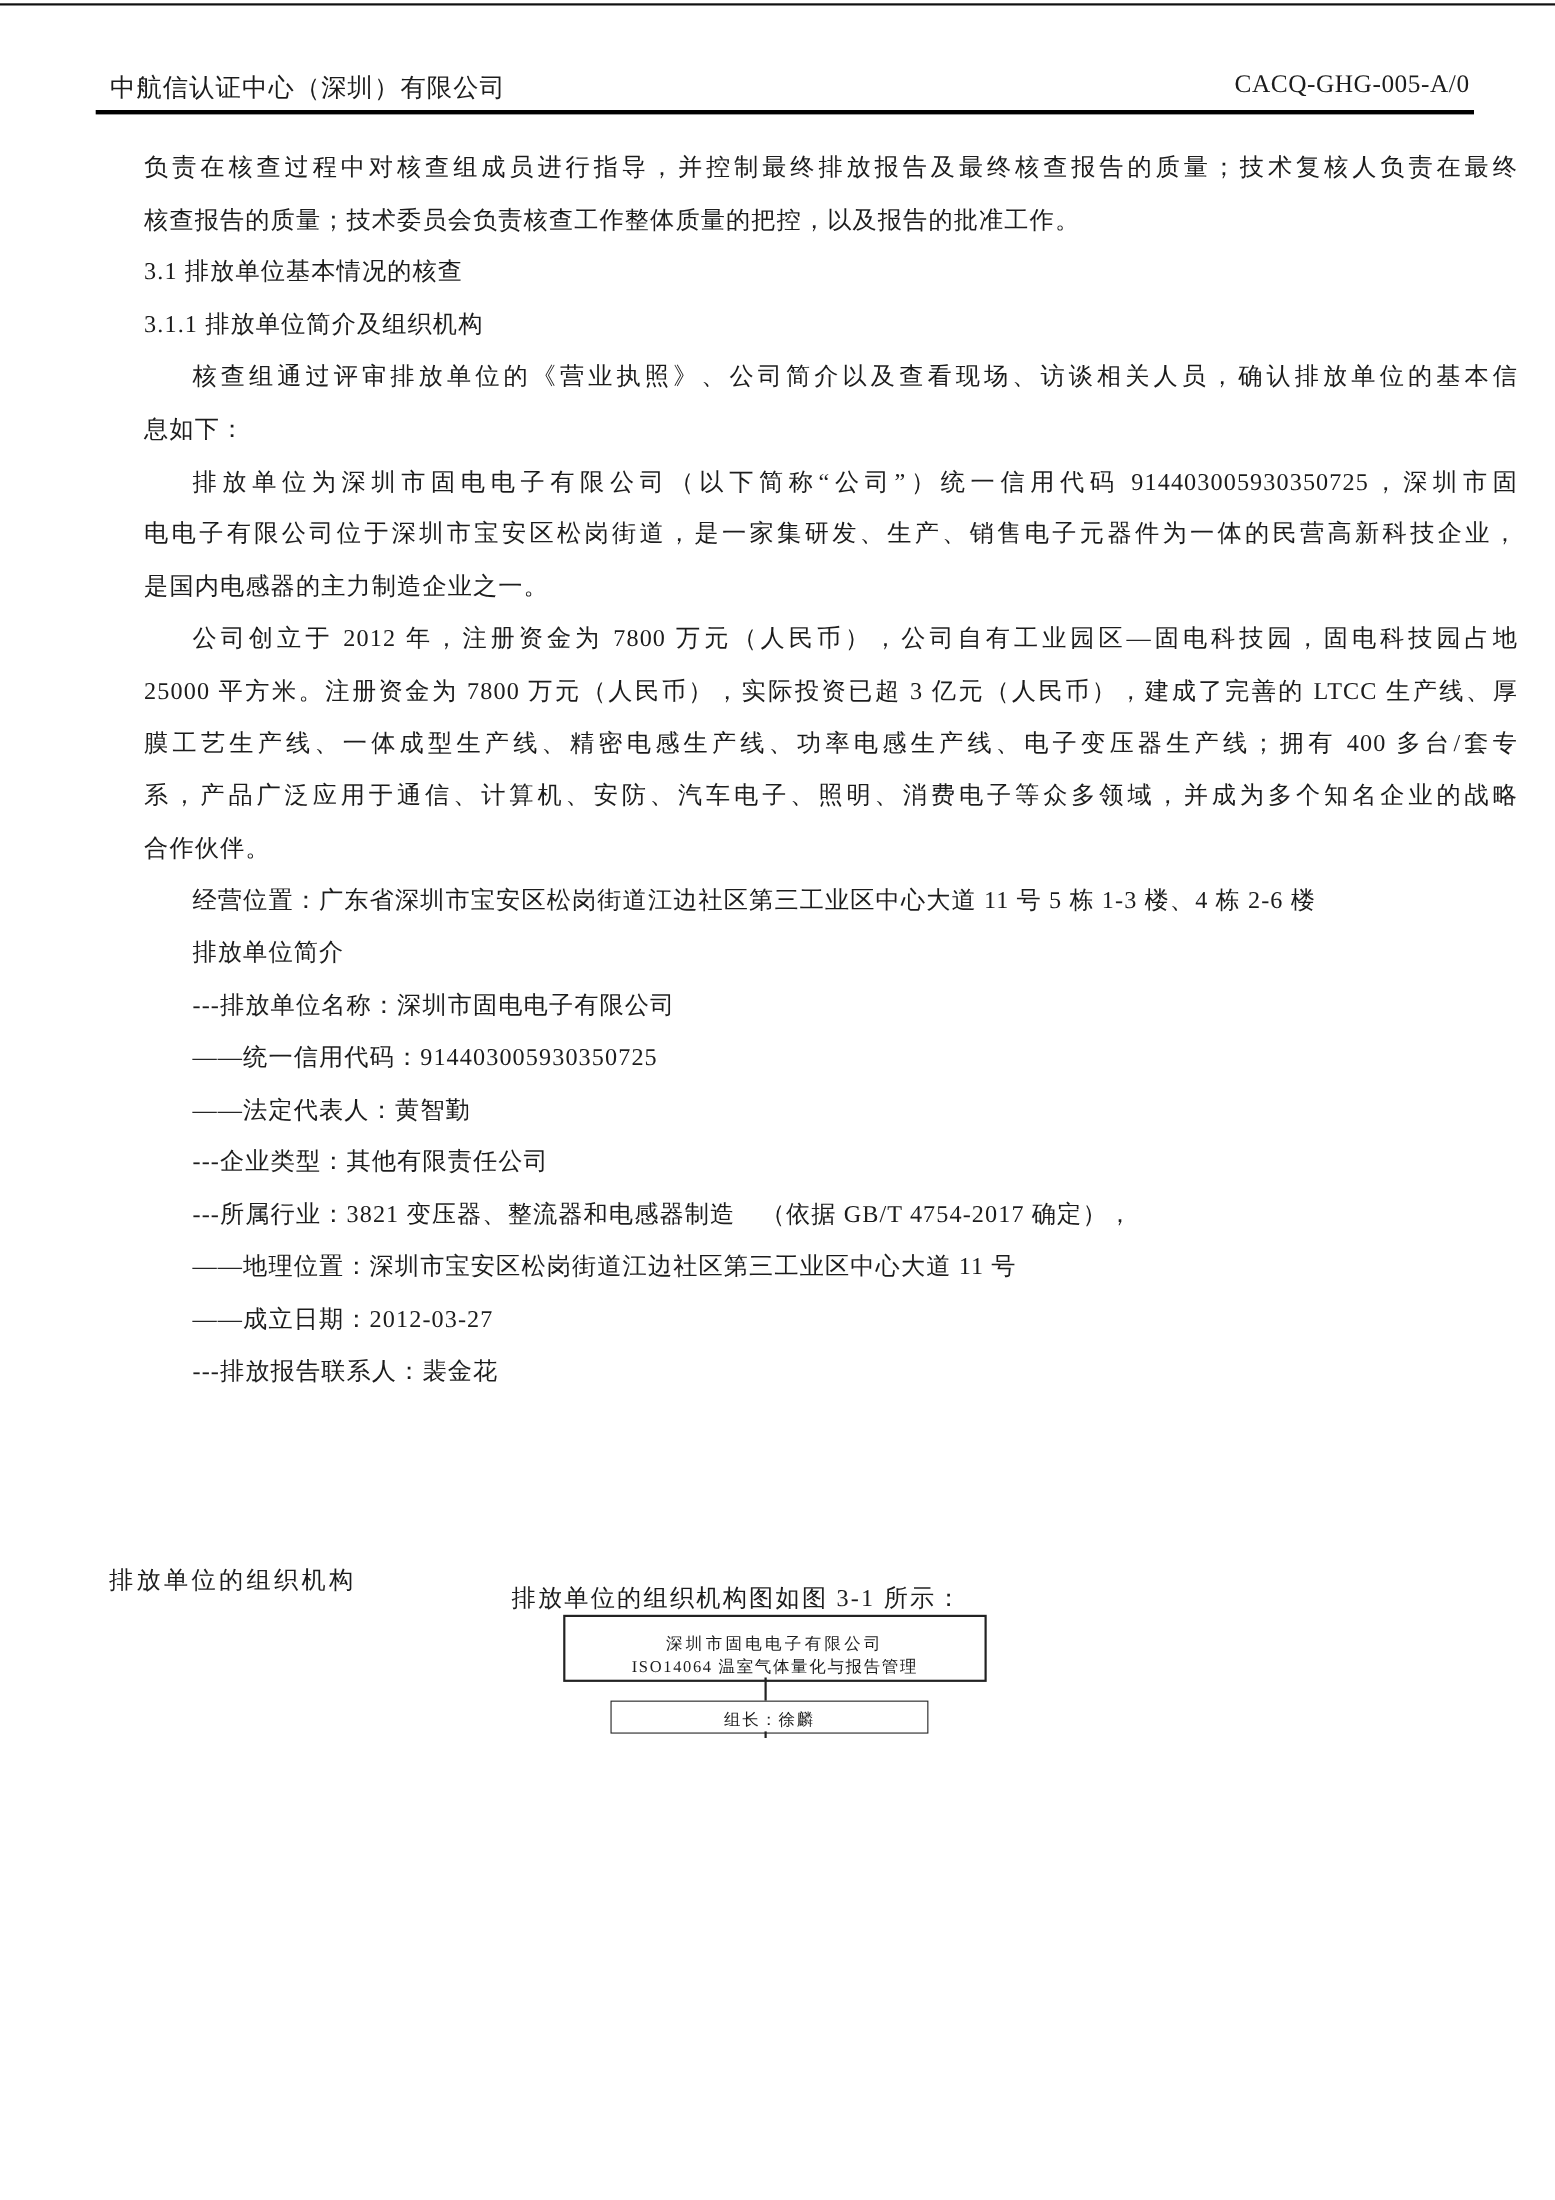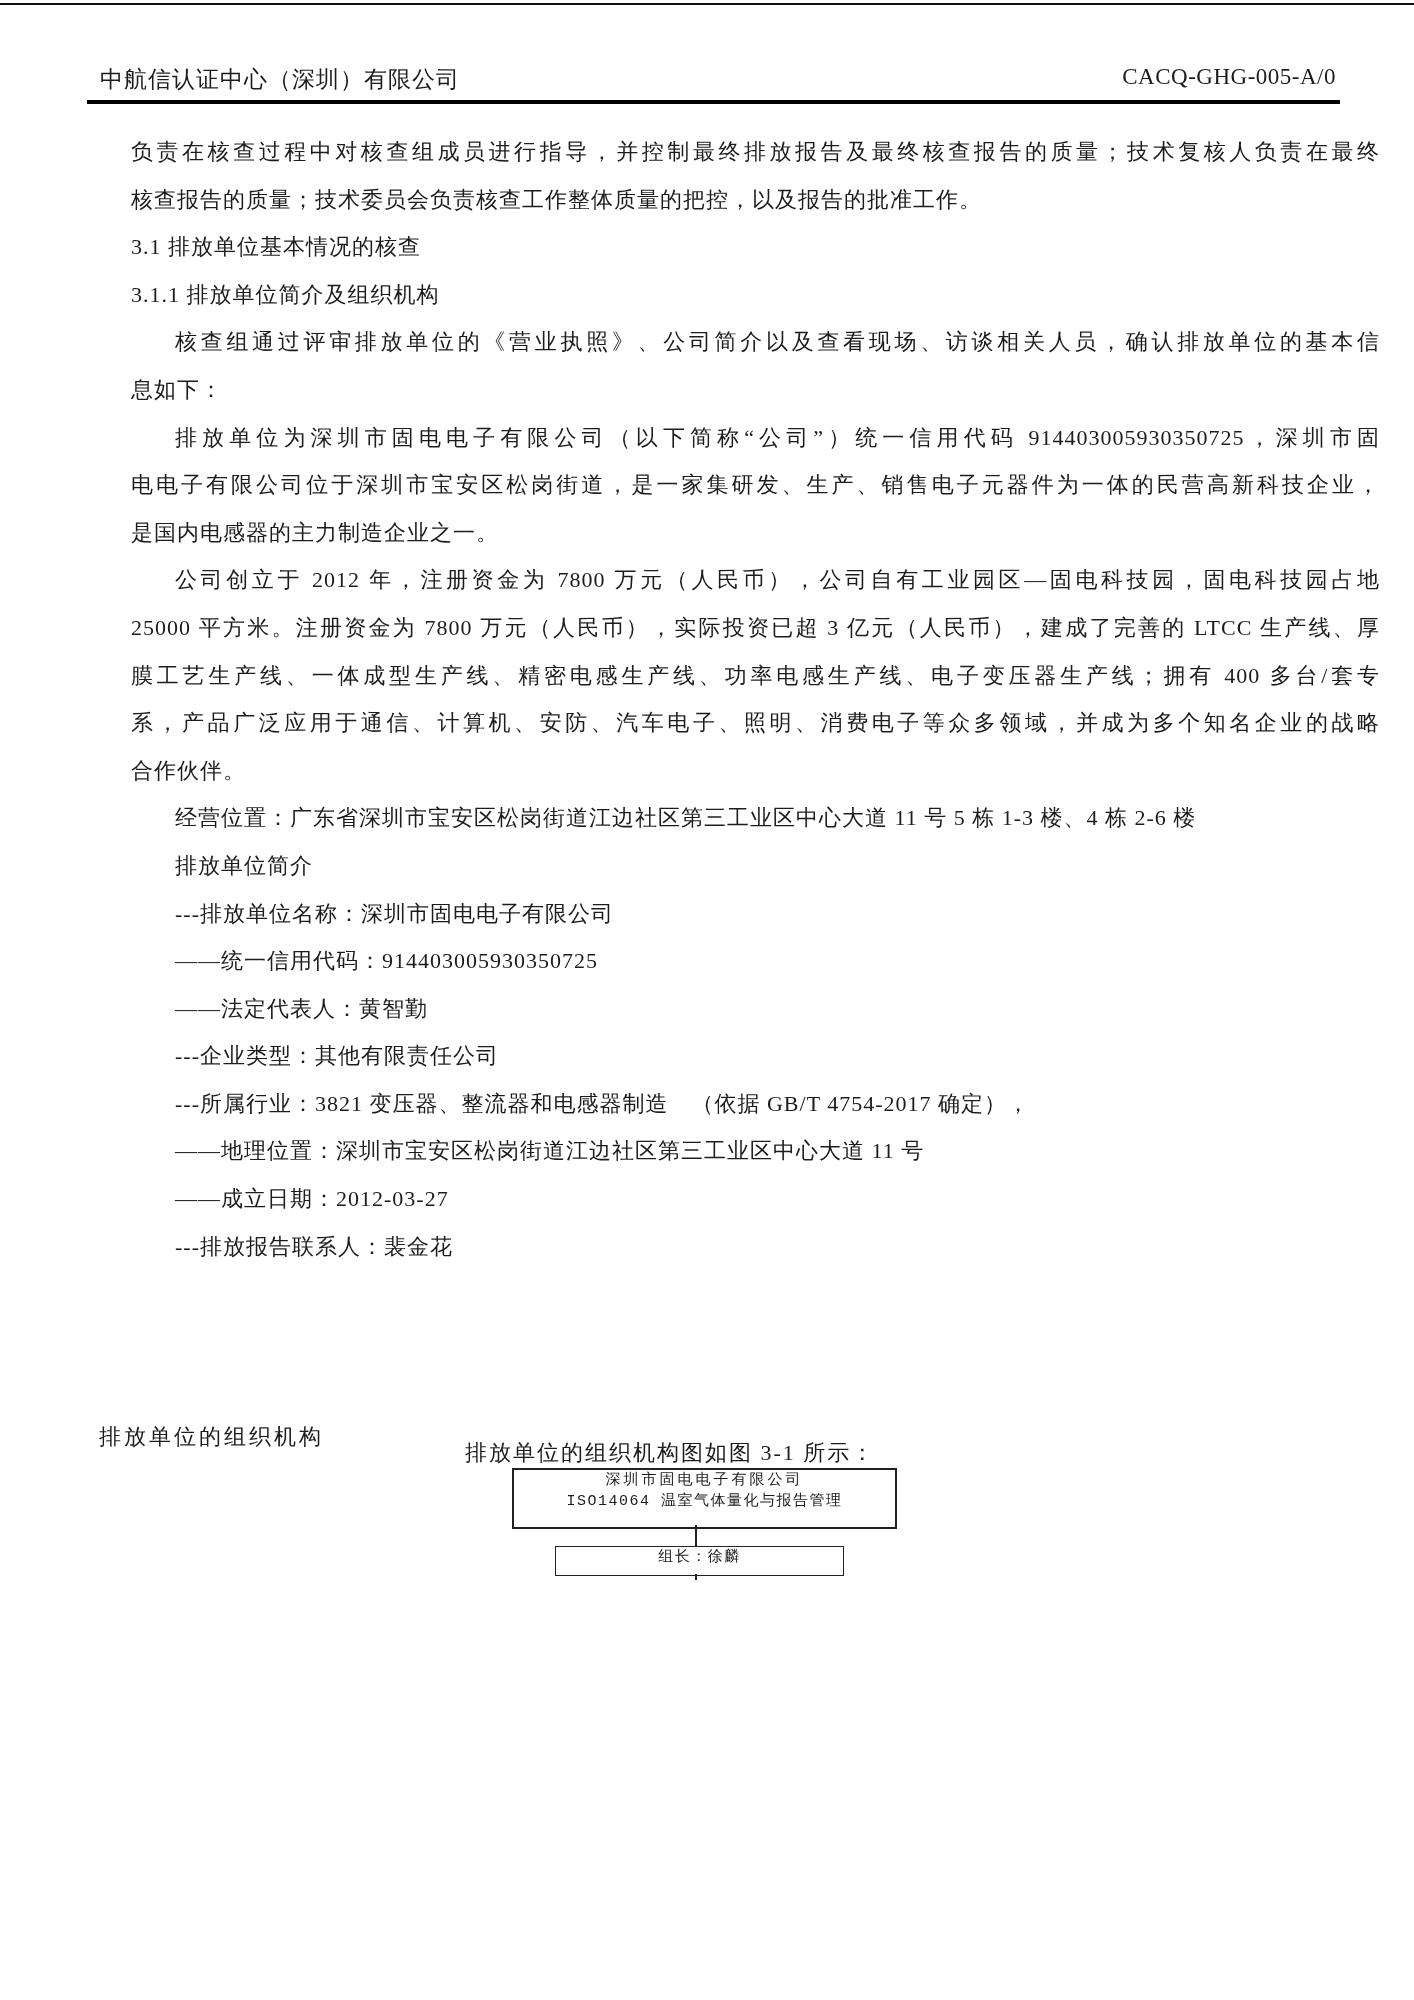--- a/index.html
+++ b/index.html
@@ -16,22 +16,22 @@
   .line{height:47.6px;line-height:47.6px;white-space:nowrap;}
   .line.full{white-space:normal;text-align:justify;text-align-last:justify;overflow:hidden;}
   .line.indent{padding-left:44px;}
 
   .fig-intro{position:absolute;left:99px;top:1422px;width:1249px;height:32px;font-size:22px;}
   .fig-intro .seg-left{position:absolute;left:0;top:0;letter-spacing:3px;white-space:nowrap;}
   .fig-intro .seg-right{position:absolute;left:366px;top:0;letter-spacing:2px;white-space:nowrap;margin-top:16px;}
 
   
   .org{position:absolute;left:0;top:0;width:1414px;height:2000px;pointer-events:none;}
-  .obox{position:absolute;background:#fff;display:flex;flex-direction:column;align-items:center;justify-content:flex-start;
-        font-size:15px;letter-spacing:1.5px;text-align:center;line-height:21px;font-family:Liberation Mono, monospace;}
+  .obox{position:absolute;background:#fff;display:flex;flex-direction:column;align-items:center;justify-content:flex-end;
+        font-size:15px;letter-spacing:1.5px;text-align:center;line-height:21px;}
   .obox-root{left:512px;top:1468px;width:381px;height:57px;border:2.5px solid #222;}
   .obox-root .l1{letter-spacing:3px;}
   .obox-leader{left:555px;top:1546px;width:287px;height:28px;border:1.5px solid #222;}
   .obox-lead{left:553px;top:1592px;width:287px;height:45px;border:2.5px solid #222;padding-left:16px;}
   .obox-members{left:550px;top:1657px;width:285px;height:26px;border:1.5px solid #222;letter-spacing:4px;}
   .vline{position:absolute;width:2px;background:#222;left:695px;}
   .v1{top:1525px;height:22px;}
   .v2{top:1574px;height:19px;}
   .v3{top:1637px;height:21px;}
   .v4{top:1683px;height:23px;}

